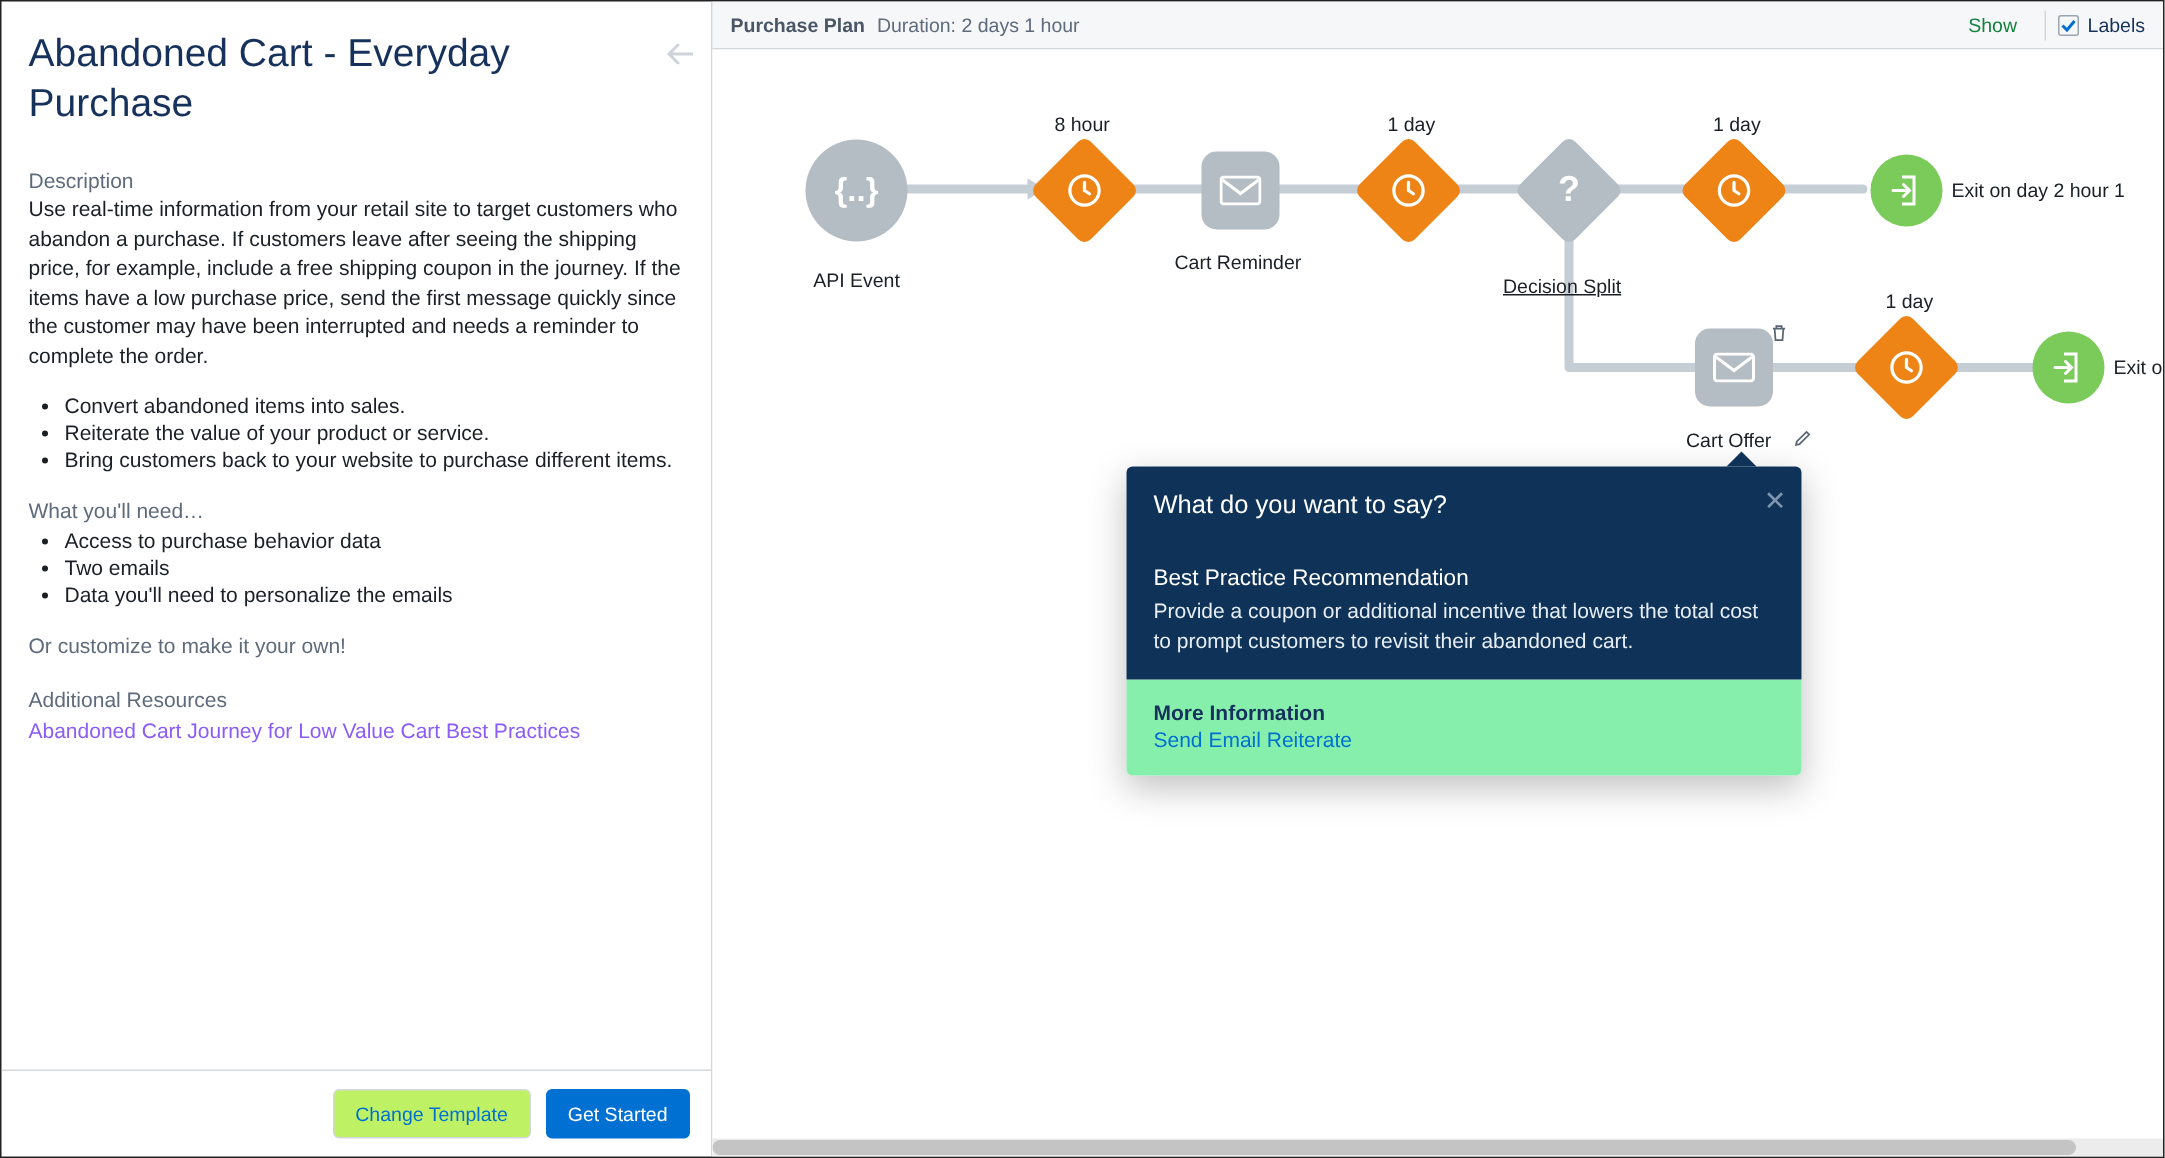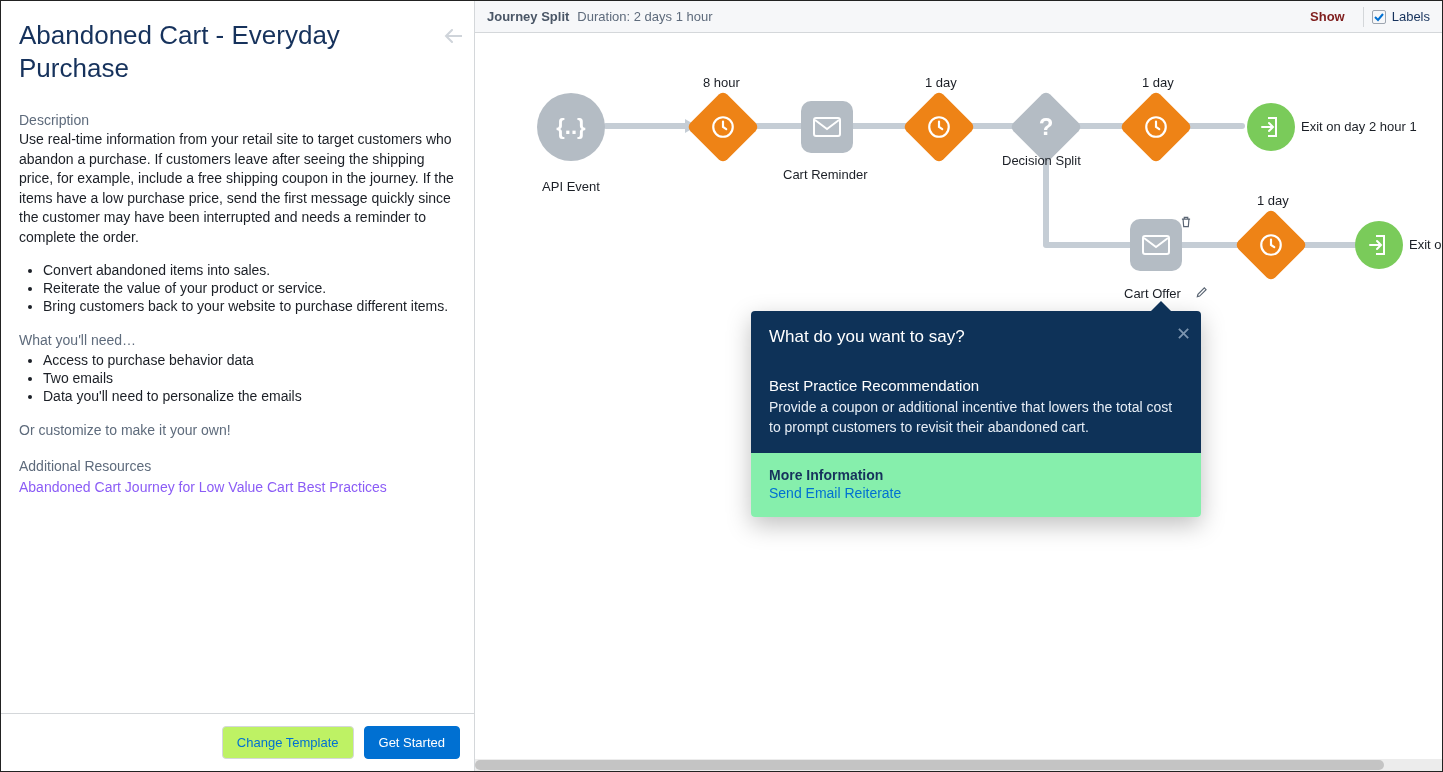--- a/index.html
+++ b/index.html
@@ -114,22 +114,22 @@
     display: flex;
     align-items: center;
     padding: 0 12px;
     font-size: 13px;
     color: #5e6b7c;
     gap: 8px;
   }
   .canvas-header .title { font-weight: 600; color: #4a5666; }
   .canvas-header .spacer { flex: 1; }
   .show-btn {
-    color: #7f1d1d;
-    font-weight: 700;
+    color: #15803d;
+    font-weight: 400;
     padding: 2px 10px;
     cursor: pointer;
   }
   .divider-v {
     width: 1px;
     height: 20px;
     background: #d4d7da;
   }
   .labels-check {
     display: inline-flex;
@@ -346,21 +346,21 @@
       <a class="resource-link">Abandoned Cart Journey for Low Value Cart Best Practices</a>
     </div>
     <div class="sidebar-footer">
       <button class="btn-outline">Change Template</button>
       <button class="btn-primary">Get Started</button>
     </div>
   </div>
 
   <div class="canvas-wrap">
     <div class="canvas-header">
-      <span class="title">Journey Split</span>
+      <span class="title">Purchase Plan</span>
       <span>Duration: 2 days 1 hour</span>
       <span class="spacer"></span>
       <span class="show-btn">Show</span>
       <span class="divider-v"></span>
       <label class="labels-check">
         <span class="checkbox">
           <svg width="10" height="10" viewBox="0 0 10 10">
               <path d="M1 5 L4 8 L9 2" stroke="#0070d2" stroke-width="2" fill="none"></path>
             </svg>
         </span>
@@ -410,21 +410,21 @@
             </svg>
           </div>
       </div>
       <div class="node-duration" style="left:450px; top:42px;">1 day</div>
 
       <div class="node node-diamond diamond-gray" style="left:545px; top:68px;">
         <div class="inner">
             <span style="color:#fff;font-size:24px;font-weight:600;">?</span>
           </div>
       </div>
-      <div class="node-label" style="left:527px; top:120px;">Decision Split</div>
+      <div class="node-label" style="left:527px; top:150px;text-decoration:underline;">Decision Split</div>
 
       <div class="node node-diamond diamond-orange" style="left:655px; top:68px;">
         <div class="inner">
             <svg width="26" height="26" viewBox="0 0 24 24">
               <circle cx="12" cy="12" r="9" stroke="#fff" stroke-width="2" fill="none"></circle>
               <path d="M12 7v5l3 2" stroke="#fff" stroke-width="2" fill="none" stroke-linecap="round"></path>
             </svg>
           </div>
       </div>
       <div class="node-duration" style="left:667px; top:42px;">1 day</div>

